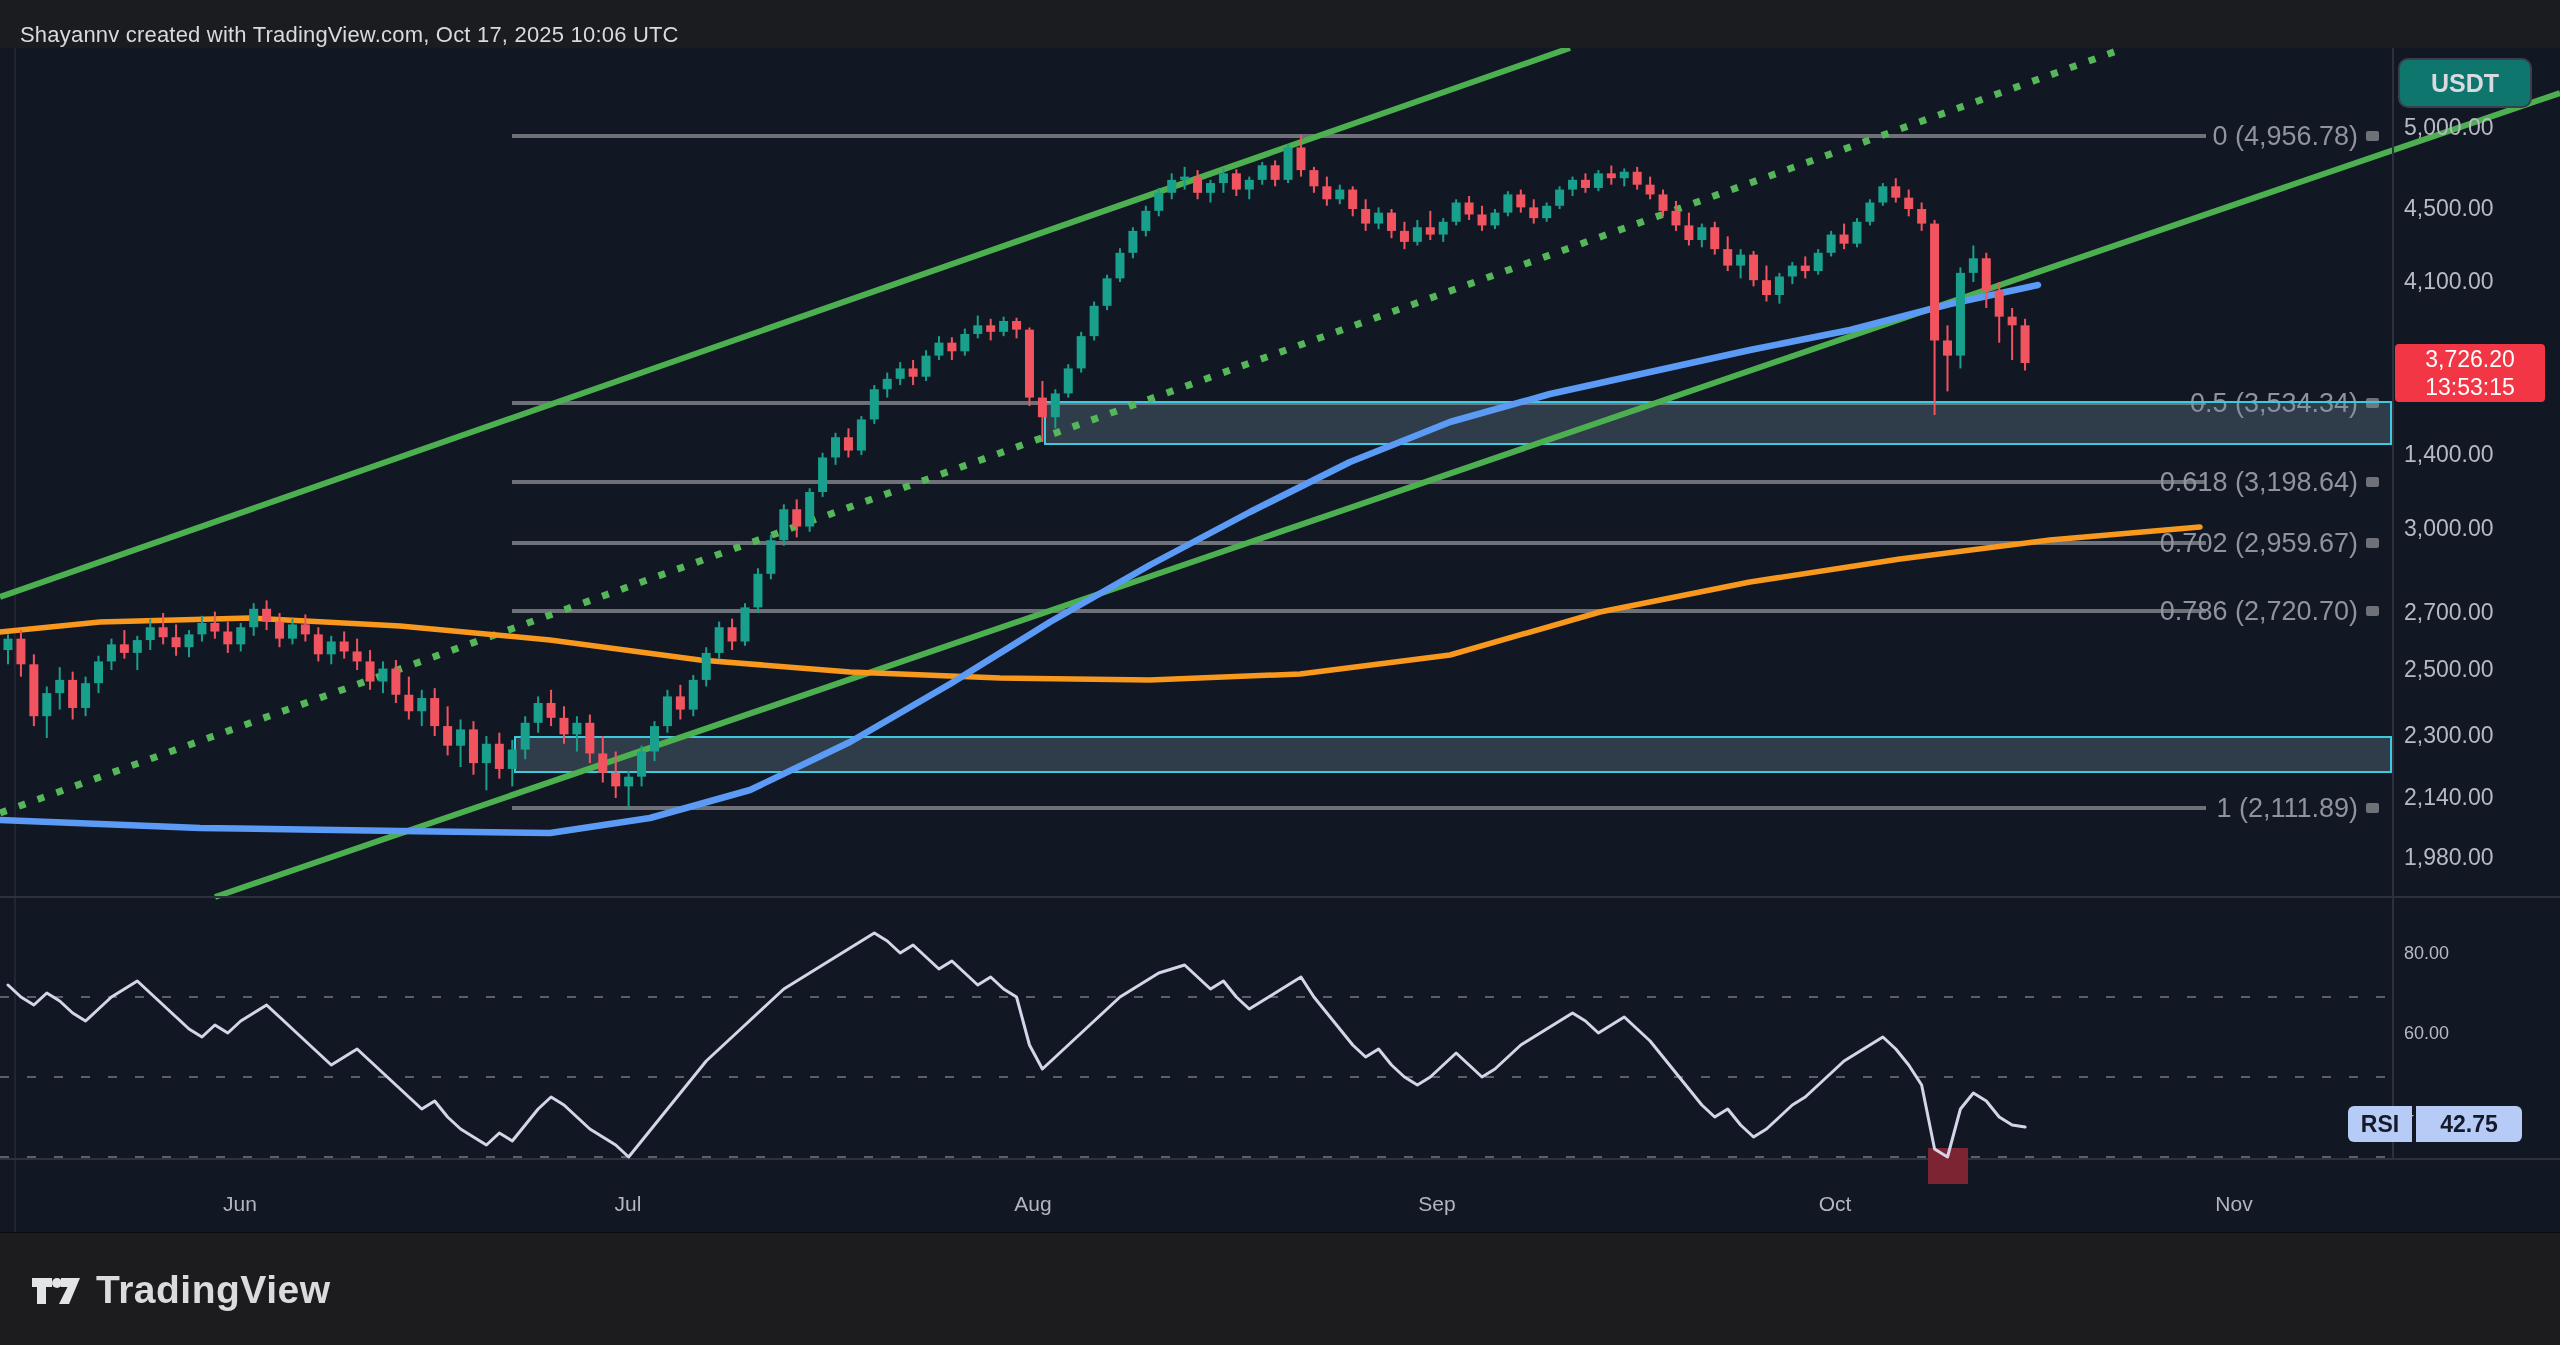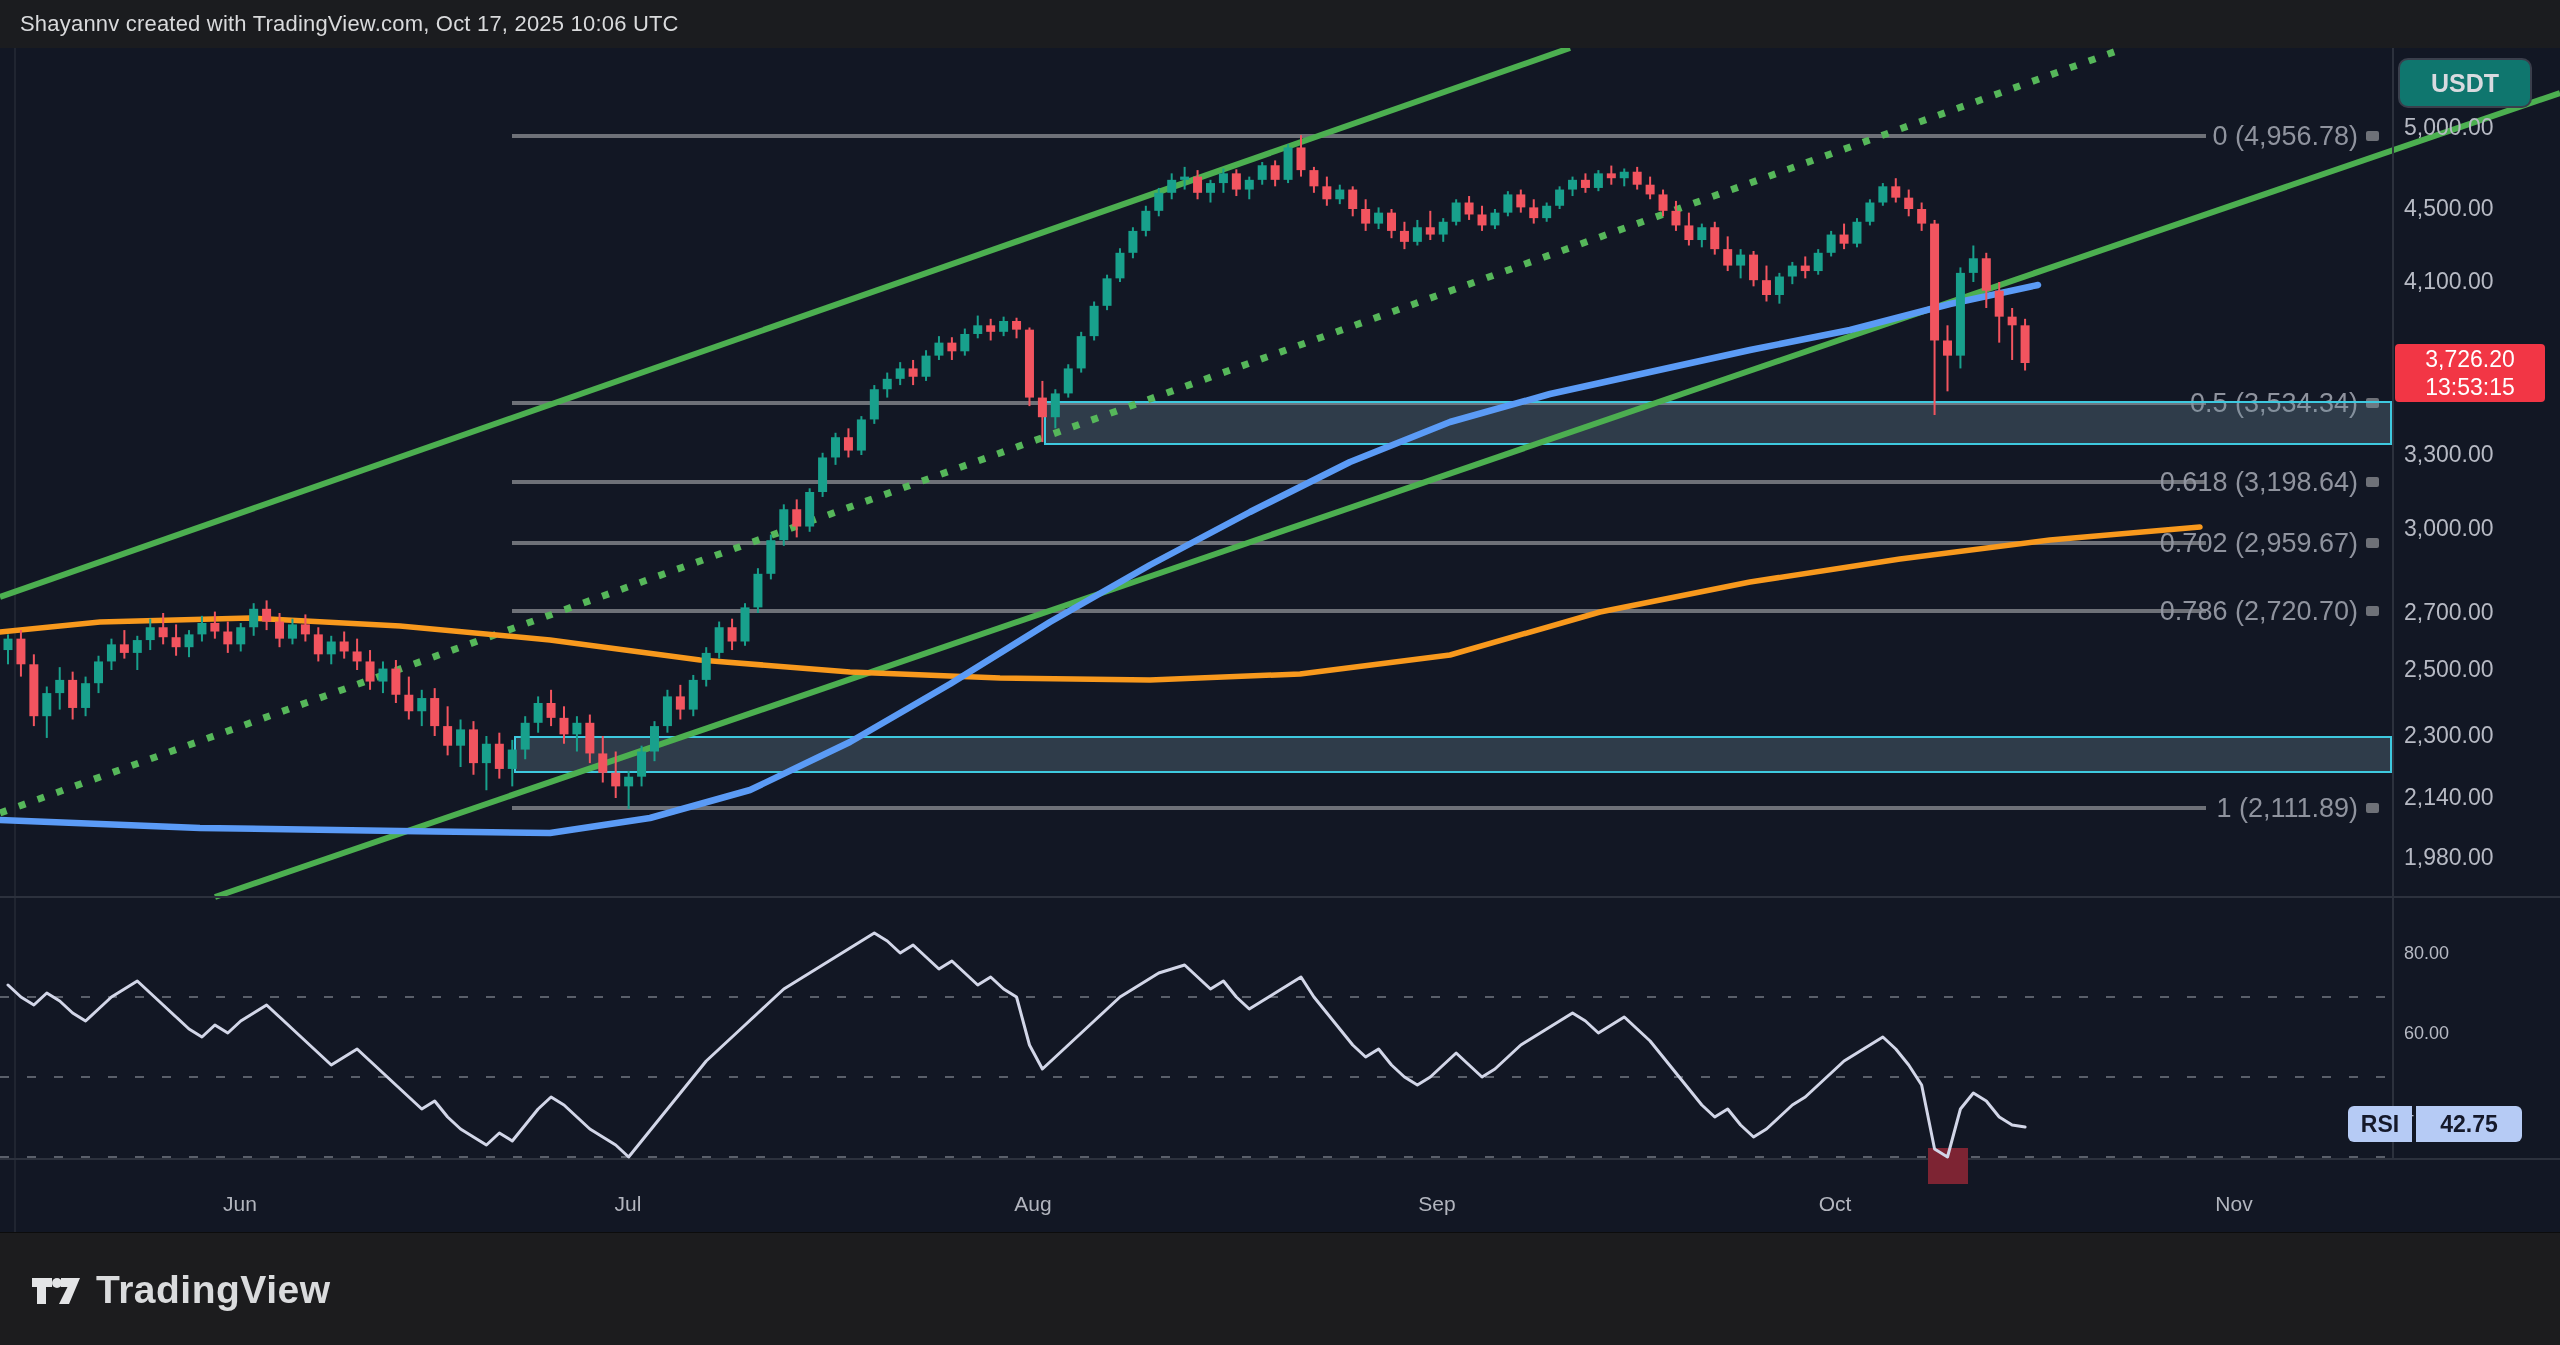--- a/index.html
+++ b/index.html
@@ -1,19 +1,19 @@
 <!DOCTYPE html>
 <html><head>
 <meta charset="utf-8">
 <style>
   html,body{margin:0;padding:0;background:#000;}
   .screen{position:relative;width:2560px;height:1345px;background:#131722;overflow:hidden;
           font-family:"Liberation Sans",sans-serif;}
   .topbar{position:absolute;left:0;top:0;width:2560px;height:48px;background:#1b1c1f;
-          display:flex;align-items:center;}
+          display:flex;align-items:flex-end;}
   .topbar span{color:#d9dadc;font-size:22px;margin-left:20px;letter-spacing:.2px;}
   .chartwrap{position:absolute;left:0;top:48px;width:2560px;height:1184px;background:#121724;}
   .chartwrap svg{position:absolute;left:0;top:0;}
   .overlay{position:absolute;left:0;top:0;width:100%;height:100%;pointer-events:none;}
   .plabel{position:absolute;left:2404px;color:#b7bac4;font-size:23px;white-space:nowrap;}
   .rlabel{position:absolute;left:2404px;color:#b7bac4;font-size:18px;white-space:nowrap;}
   .month{position:absolute;transform:translateX(-50%);color:#b2b5be;font-size:21px;}
   .usdt{position:absolute;left:2398px;top:10px;width:130px;height:46px;border-radius:10px;
         background:#0f766e;border:2px solid #3a3f4c;color:#d8dadf;font-size:25px;font-weight:bold;
         display:flex;align-items:center;justify-content:center;pointer-events:auto;}
@@ -389,21 +389,21 @@
         <line x1="0" y1="1157" x2="2393" y2="1157" stroke="#5a5f6a" stroke-width="2" stroke-dasharray="9 18"></line>
         <rect x="1928" y="1148" width="40" height="36" fill="#7d2433"></rect>
         <polyline points="8,985 20.93,997 33.86,1005 46.79,993 59.72,1001 72.65,1013 85.58,1021 98.50999999999999,1009 111.44,997 124.37,989 137.3,981 150.23,993 163.16,1005 176.09,1017 189.01999999999998,1029 201.95,1037 214.88,1025 227.81,1033 240.74,1021 253.67,1013 266.6,1005 279.53,1017 292.46,1029 305.39,1041 318.32,1053 331.25,1065 344.18,1057 357.11,1049 370.03999999999996,1061 382.96999999999997,1073 395.9,1085 408.83,1097 421.76,1109 434.69,1101 447.62,1117 460.55,1129 473.48,1137 486.40999999999997,1145 499.34,1133 512.27,1141 525.2,1125 538.13,1109 551.06,1097 563.99,1105 576.92,1117 589.85,1129 602.78,1137 615.71,1145 628.64,1157 641.5699999999999,1141 654.5,1125 667.43,1109 680.36,1093 693.29,1077 706.22,1061 719.15,1049 732.0799999999999,1037 745.01,1025 757.9399999999999,1013 770.87,1001 783.8,989 796.73,981 809.66,973 822.59,965 835.52,957 848.4499999999999,949 861.38,941 874.31,933 887.24,941 900.17,953 913.1,945 926.03,957 938.96,969 951.89,961 964.8199999999999,973 977.75,985 990.68,977 1003.61,989 1016.54,997 1029.47,1045 1042.4,1069 1055.33,1057 1068.26,1045 1081.19,1033 1094.12,1021 1107.05,1009 1119.98,997 1132.91,989 1145.84,981 1158.77,973 1171.7,969 1184.6299999999999,965 1197.56,977 1210.49,989 1223.42,981 1236.35,997 1249.28,1009 1262.21,1001 1275.1399999999999,993 1288.07,985 1301,977 1313.93,997 1326.86,1013 1339.79,1029 1352.72,1045 1365.6499999999999,1057 1378.58,1049 1391.51,1065 1404.44,1077 1417.37,1085 1430.3,1077 1443.23,1065 1456.1599999999999,1053 1469.09,1065 1482.02,1077 1494.95,1069 1507.8799999999999,1057 1520.81,1045 1533.74,1037 1546.67,1029 1559.6,1021 1572.53,1013 1585.46,1021 1598.3899999999999,1033 1611.32,1025 1624.25,1017 1637.18,1029 1650.11,1041 1663.04,1057 1675.97,1073 1688.8999999999999,1089 1701.83,1105 1714.76,1117 1727.69,1109 1740.62,1125 1753.55,1137 1766.48,1129 1779.4099999999999,1117 1792.34,1105 1805.27,1097 1818.2,1085 1831.1299999999999,1073 1844.06,1061 1856.99,1053 1869.92,1045 1882.85,1037 1895.78,1049 1908.71,1065 1921.6399999999999,1085 1934.57,1149 1947.5,1157 1960.43,1109 1973.36,1093 1986.29,1101 1999.22,1117 2012.1499999999999,1125 2025.08,1127" fill="none" stroke="#d2d6e8" stroke-width="3" stroke-linecap="round" stroke-linejoin="round"></polyline>
       </svg>
 
     <div class="overlay">
       <div id="price-labels" style="pointer-events:auto;">
           <div class="plabel" style="top: 66px;">5,000.00</div>
           <div class="plabel" style="top: 147px;">4,500.00</div>
           <div class="plabel" style="top: 220px;">4,100.00</div>
-          <div class="plabel" style="top: 393px;">3,300.00</div>
+          <div class="plabel" style="top: 393px;">1,400.00</div>
           <div class="plabel" style="top: 467px;">3,000.00</div>
           <div class="plabel" style="top: 551px;">2,700.00</div>
           <div class="plabel" style="top: 608px;">2,500.00</div>
           <div class="plabel" style="top: 674px;">2,300.00</div>
           <div class="plabel" style="top: 736px;">2,140.00</div>
           <div class="plabel" style="top: 796px;">1,980.00</div>
         </div>
       <div class="usdt">USDT</div>
       <div class="pricebox">
         <div>3,726.20</div>

